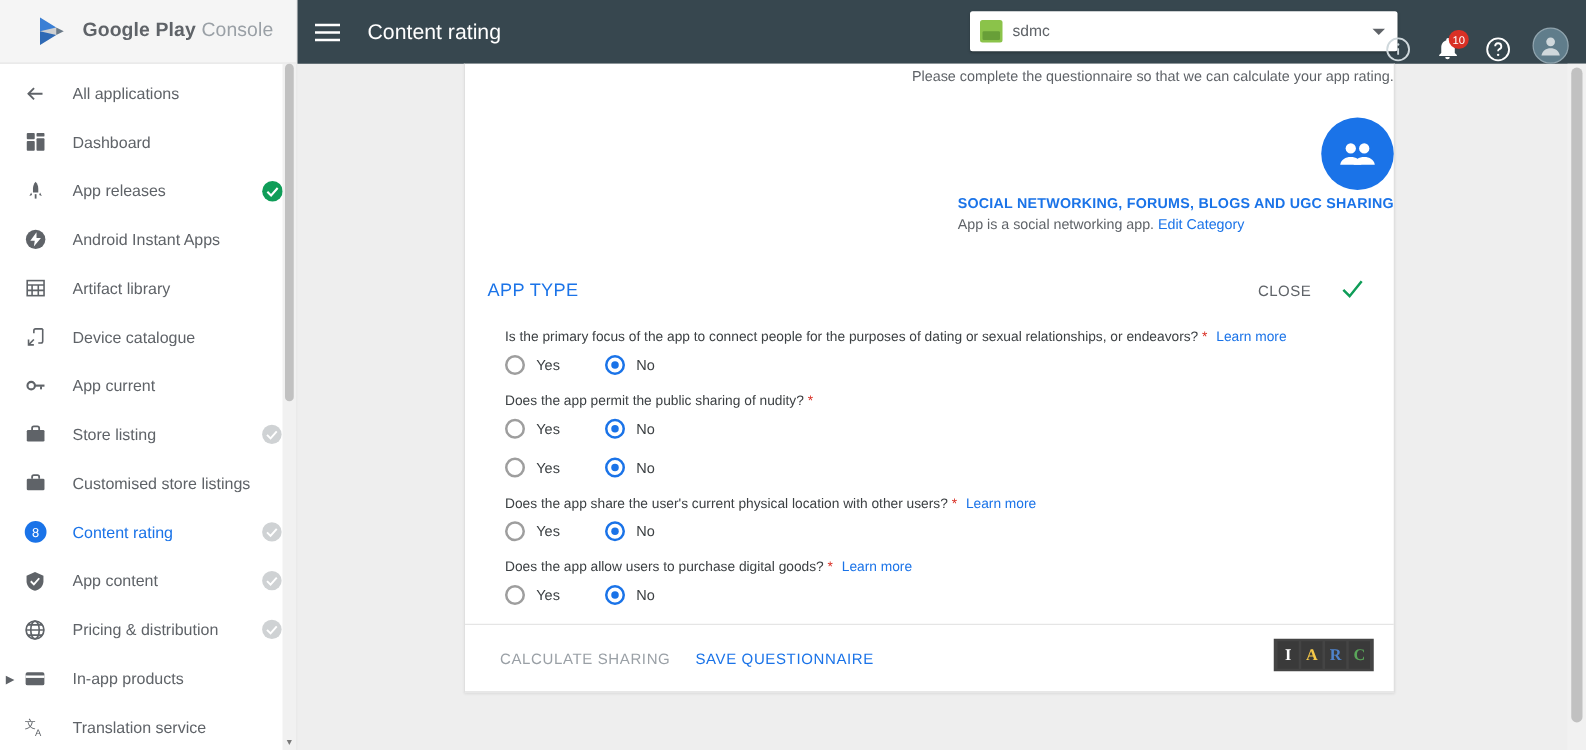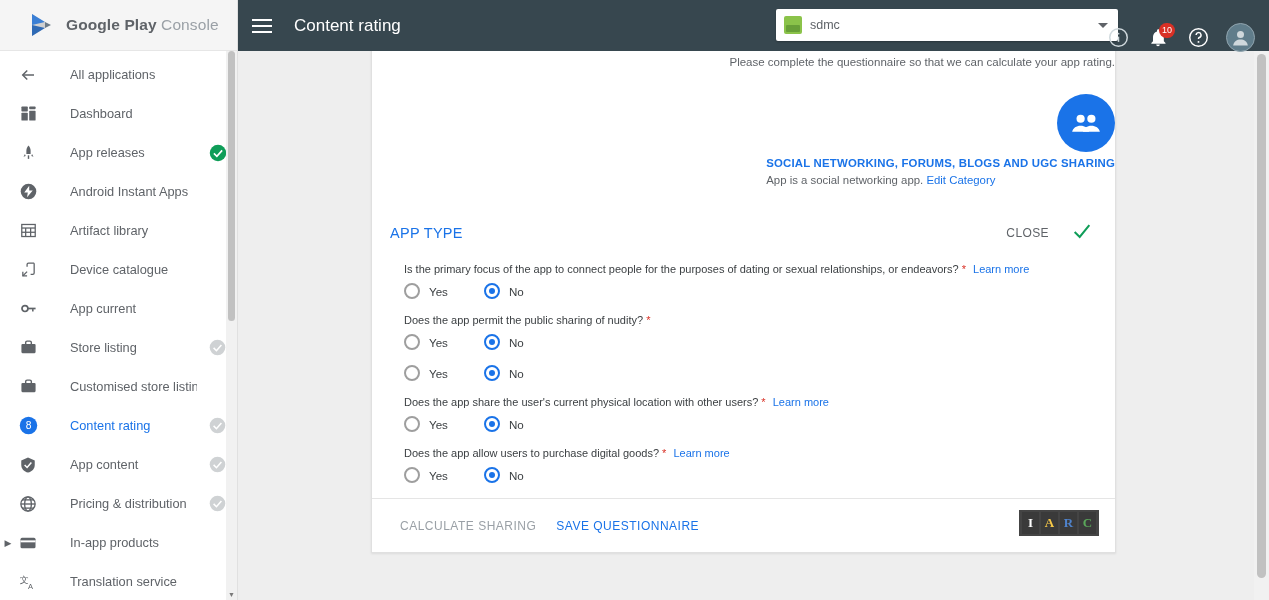--- a/index.html
+++ b/index.html
@@ -54,21 +54,20 @@
   .nav-item {
     height: 39px;
     display: flex;
     align-items: center;
     padding-left: 16px;
     padding-right: 10px;
     font-size: 12.8px;
     color: #5f6368;
     position: relative;
     cursor: pointer;
-    gap: 12px;
   }
   .nav-item .ico {
     width: 24px; height: 24px;
     margin-right: 18px;
     display: flex; align-items: center; justify-content: center;
     color: #5f6368;
     flex: 0 0 24px;
   }
   .nav-item .label { flex: 1; white-space: nowrap; overflow: hidden; }
   .nav-item.active { color: #1a73e8; }
@@ -173,24 +172,24 @@
   }
   .appselect .caret {
     width: 0; height: 0;
     border-left: 5px solid transparent;
     border-right: 5px solid transparent;
     border-top: 5px solid #5f6368;
     margin-right: 2px;
   }
   .topbar-right {
     position: absolute;
-    right: 14px; top: 12px;
+    right: 14px; top: 0;
     height: 51px;
     display: flex;
-    align-items: center;
+    align-items: flex-end;
     gap: 16px;
   }
   .ticon {
     color: #ffffff;
     width: 24px; height: 24px;
     display: flex; align-items: center; justify-content: center;
     position: relative;
     cursor: pointer;
   }
   .badge {

